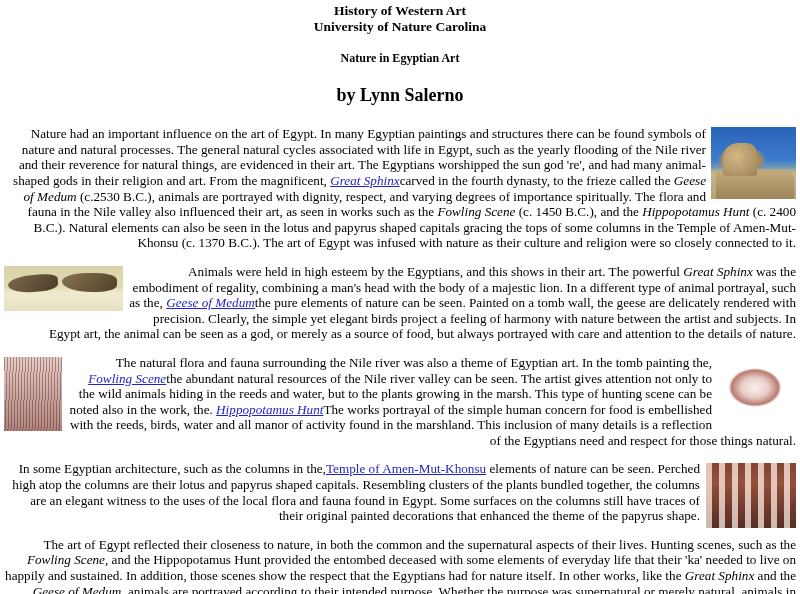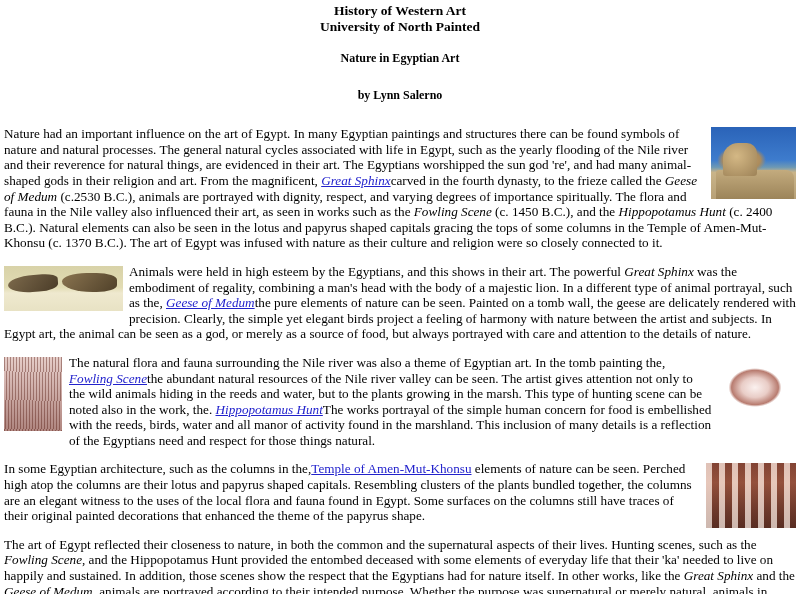--- a/index.html
+++ b/index.html
@@ -32,31 +32,31 @@
   .doc-title {
     text-align: center;
     font-weight: bold;
     font-size: 12px;
     margin-top: 17px;
     margin-bottom: 0;
   }
   .byline {
     text-align: center;
     font-weight: bold;
-    font-size: 12px;
+    font-size: 18px;
     margin-top: 21px;
     margin-bottom: 0;
   }
   .body-wrap {
     padding: 0 4px 0 4px;
     margin-top: 23px;
   }
   p.para {
     margin: 0 0 13px 0;
-    text-align: left;
+    text-align: right;
   }
   a.lnk {
     color: #2222cc;
     text-decoration: underline;
   }
   a.lnk.ital { font-style: italic; }
   i, .ital { font-style: italic; }
 
   
   .imgbox {
@@ -141,21 +141,21 @@
       linear-gradient(to bottom, #8d4a38 0%, #a85d45 30%, #6e3a2b 72%, #4d271d 100%);
   }
 </style>
 </head>
 <body>
 
 <div class="page">
 
   <div class="head-block">
     <span class="head-line">History of Western Art</span>
-    <span class="head-line">University of North Painted</span>
+    <span class="head-line">University of Nature Carolina</span>
   </div>
 
   <h1 class="doc-title">Nature in Egyptian Art</h1>
 
   <div class="byline">by Lynn Salerno</div>
 
   <div class="body-wrap">
 
     <p class="para">
       <span class="imgbox img-sphinx"></span><span>Nature had an important influence on the art of Egypt. In many Egyptian paintings and structures there can be found symbols of nature and natural processes. The general natural cycles associated with life in Egypt, such as the yearly flooding of the Nile river and their reverence for natural things, are evidenced in their art. The Egyptians worshipped the sun god 're', and had many animal-shaped gods in their religion and art. From the magnificent, </span><a class="lnk ital" href="#">Great Sphinx</a><span>carved in the fourth dynasty, to the frieze called the </span><i>Geese of Medum</i><span> (c.2530 B.C.), animals are portrayed with dignity, respect, and varying degrees of importance spiritually. The flora and fauna in the Nile valley also influenced their art, as seen in works such as the </span><i>Fowling Scene</i><span> (c. 1450 B.C.), and the </span><i>Hippopotamus Hunt</i><span> (c. 2400 B.C.). Natural elements can also be seen in the lotus and papyrus shaped capitals gracing the tops of some columns in the Temple of Amen-Mut-Khonsu (c. 1370 B.C.). The art of Egypt was infused with nature as their culture and religion were so closely connected to it.</span>

